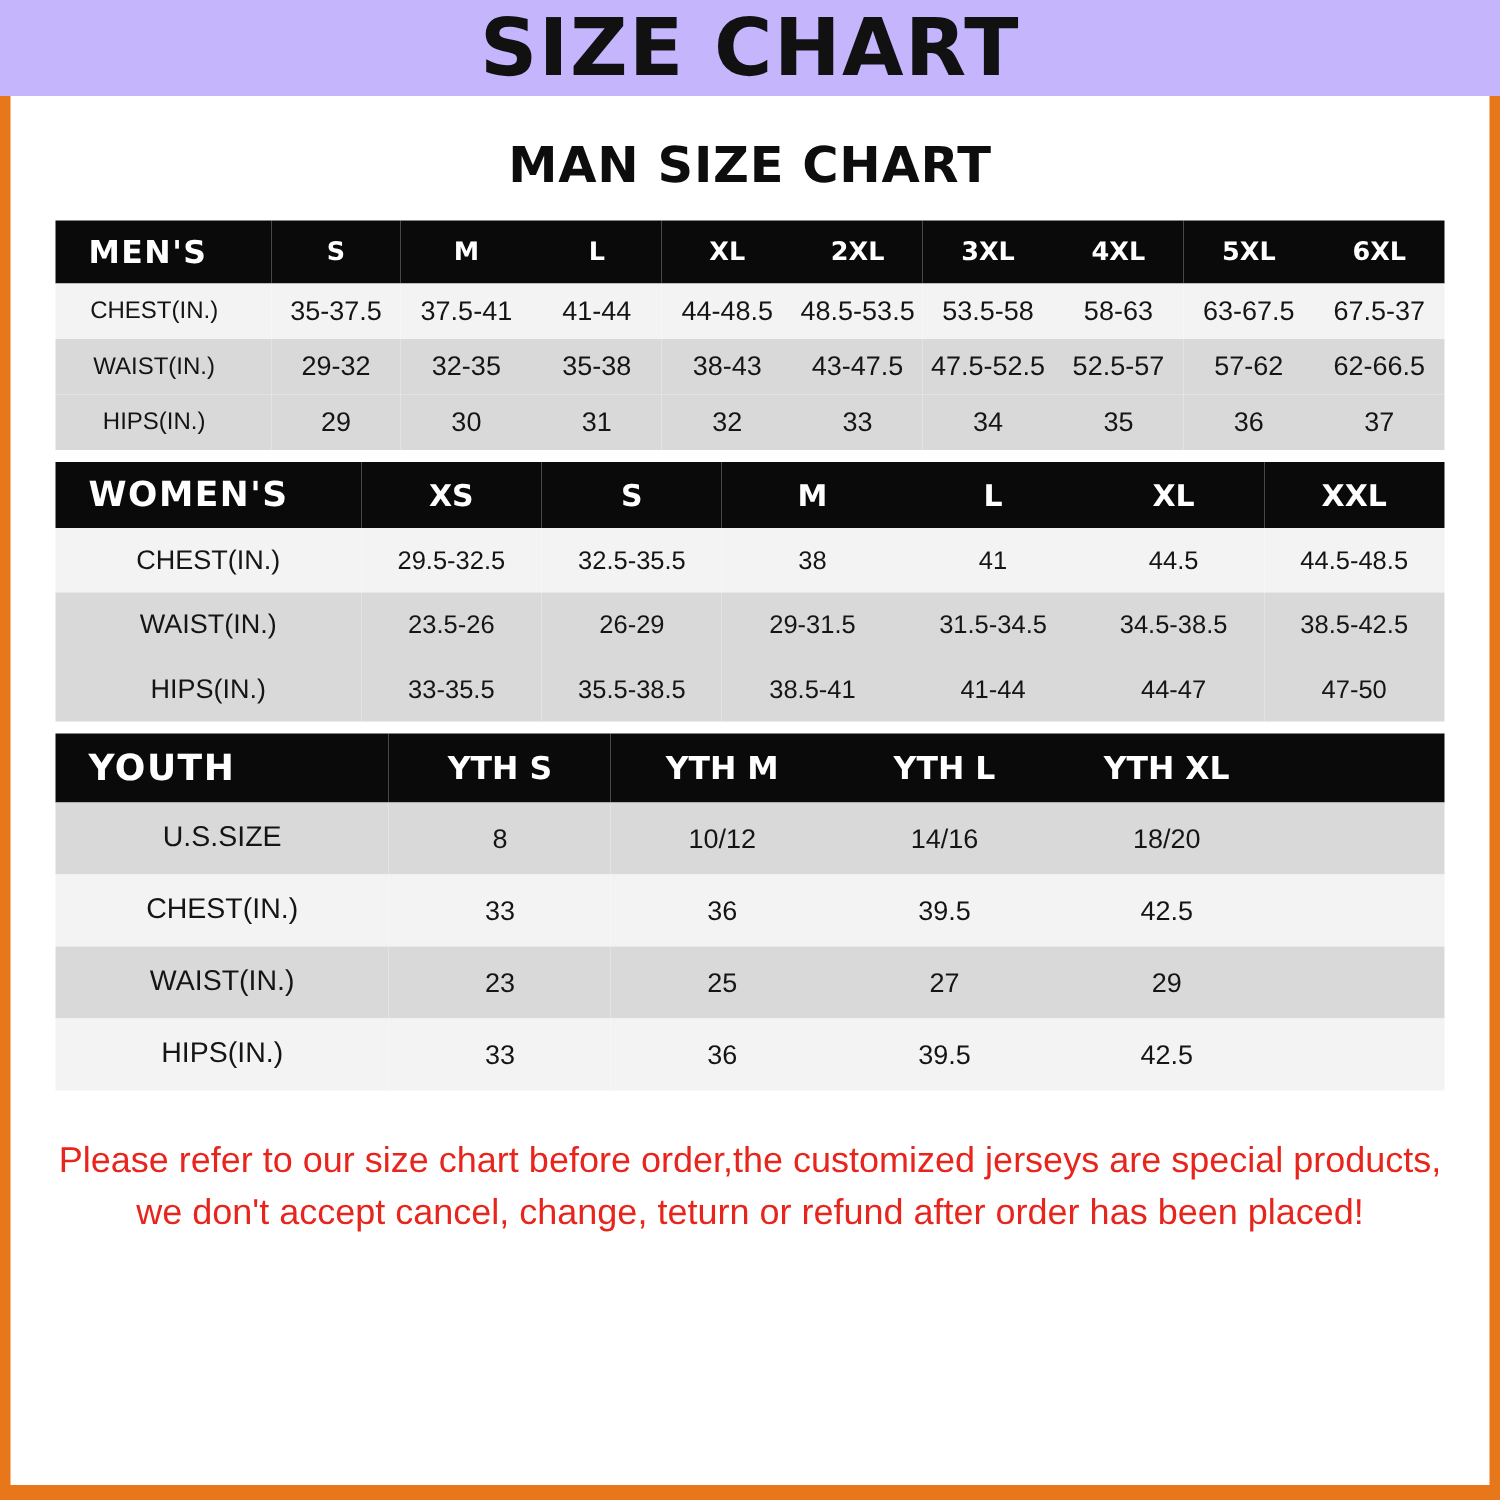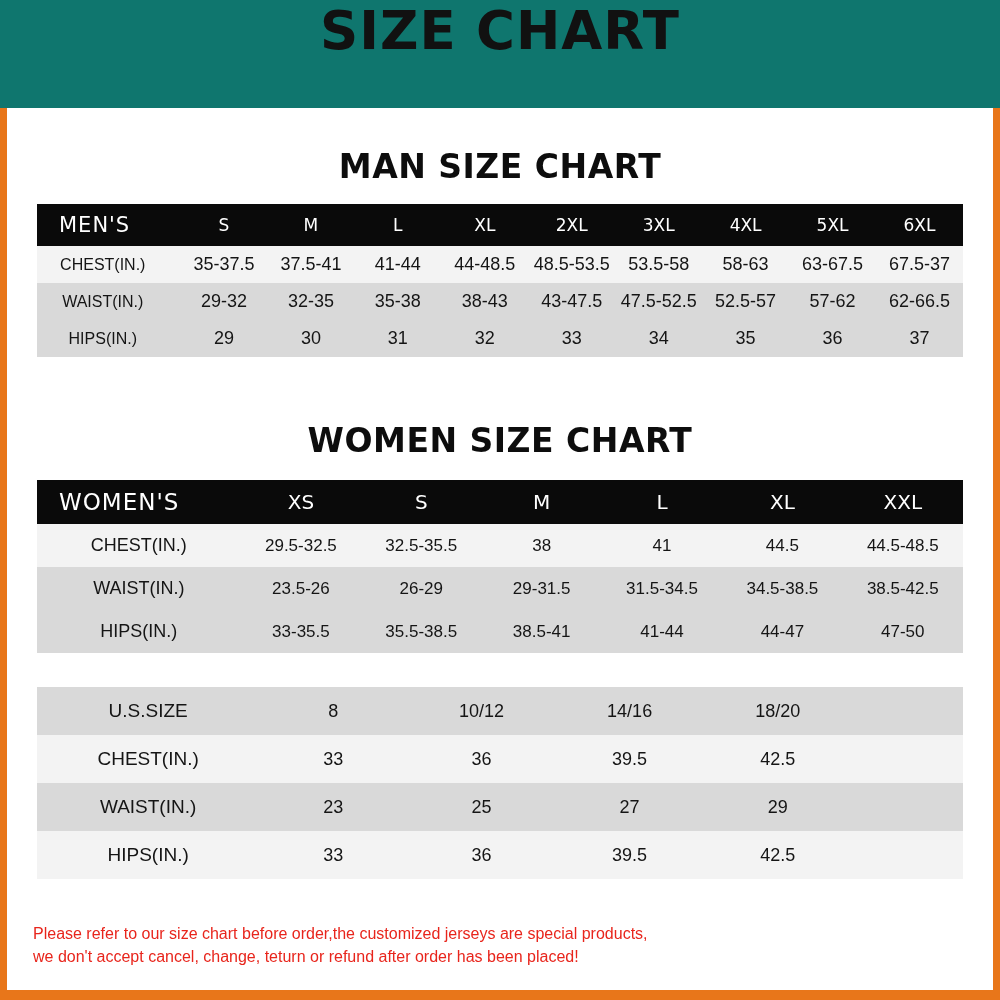--- a/index.html
+++ b/index.html
@@ -18,37 +18,37 @@
     width: 1000px;
     height: 1000px;
     position: relative;
     display: flex;
     flex-direction: column;
     border-left: 7px solid #e8761a;
     border-right: 7px solid #e8761a;
     box-sizing: border-box;
   }
   .banner {
-    background: #0f766e;
-    height: 108px;
+    background: #c4b5fd;
+    height: 64px;
     display: flex;
-    align-items: flex-start;
+    align-items: center;
     justify-content: center;
     margin-left: -7px;
     margin-right: -7px;
   }
   .banner-title {
     font-family: "DejaVu Sans", sans-serif;
     font-weight: bold;
     font-size: 53px;
     letter-spacing: 1px;
     color: #111111;
   }
   .section {
-    padding: 17px 30px;
+    padding: 4px 30px;
   }
   .section-title {
     text-align: center;
     font-family: "DejaVu Sans", sans-serif;
     font-weight: bold;
     font-size: 33px;
     letter-spacing: 0.5px;
     color: #0d0d0d;
   }
   .men-title { margin: 22px 0 18px 0; }
@@ -59,21 +59,21 @@
     border-collapse: collapse;
     width: 100%;
     table-layout: fixed;
   }
   tr.head {
     background: #0a0a0a;
     color: #ffffff;
   }
   tr.head th {
     font-family: "DejaVu Sans", sans-serif;
-    font-weight: normal;
+    font-weight: bold;
     text-align: center;
     padding: 9px 2px;
   }
   tr.head th.rowlabel {
     text-align: left;
     padding-left: 22px;
     letter-spacing: 1px;
   }
   td {
     text-align: center;
@@ -103,23 +103,23 @@
   
   .youth-table tr.head th { font-size: 21px; }
   .youth-table tr.head th.rowlabel { font-size: 24px; }
   .youth-table td { font-size: 18px; padding: 13px 2px; }
   .youth-table td.rowlabel { font-size: 19px; }
 
   .notice {
     margin-top: 26px;
     padding: 0 26px;
     color: #e8251c;
-    font-size: 16px;
+    font-size: 24px;
     line-height: 1.45;
-    text-align: left;
+    text-align: center;
     font-family: "Liberation Sans", sans-serif;
   }
   .notice div { white-space: nowrap; }
   .bottom-bar {
     position: absolute;
     left: -7px;
     right: -7px;
     bottom: 0;
     height: 10px;
     background: #e8761a;
@@ -188,21 +188,20 @@
           <td>34</td>
           <td>35</td>
           <td>36</td>
           <td>37</td>
         </tr>
       </tbody>
     </table>
   </div>
 
   <div class="section">
-    <div class="section-title women-title">WOMEN SIZE CHART</div>
     <table class="women-table">
       <colgroup>
         <col style="width:22%">
         <col span="6" style="width:13%">
       </colgroup>
       <tbody>
         <tr class="head">
           <th class="rowlabel">WOMEN'S</th>
           <th>XS</th>
           <th>S</th>
@@ -243,20 +242,28 @@
   </div>
 
   <div class="section">
     <table class="youth-table">
       <colgroup>
         <col style="width:24%">
         <col span="4" style="width:16%">
         <col style="width:12%">
       </colgroup>
       <tbody>
+        <tr class="head">
+          <th class="rowlabel">YOUTH</th>
+          <th>YTH S</th>
+          <th>YTH M</th>
+          <th>YTH L</th>
+          <th>YTH XL</th>
+          <th></th>
+        </tr>
         <tr class="alt">
           <td class="rowlabel">U.S.SIZE</td>
           <td>8</td>
           <td>10/12</td>
           <td>14/16</td>
           <td>18/20</td>
           <td></td>
         </tr>
         <tr class="plain">
           <td class="rowlabel">CHEST(IN.)</td>

